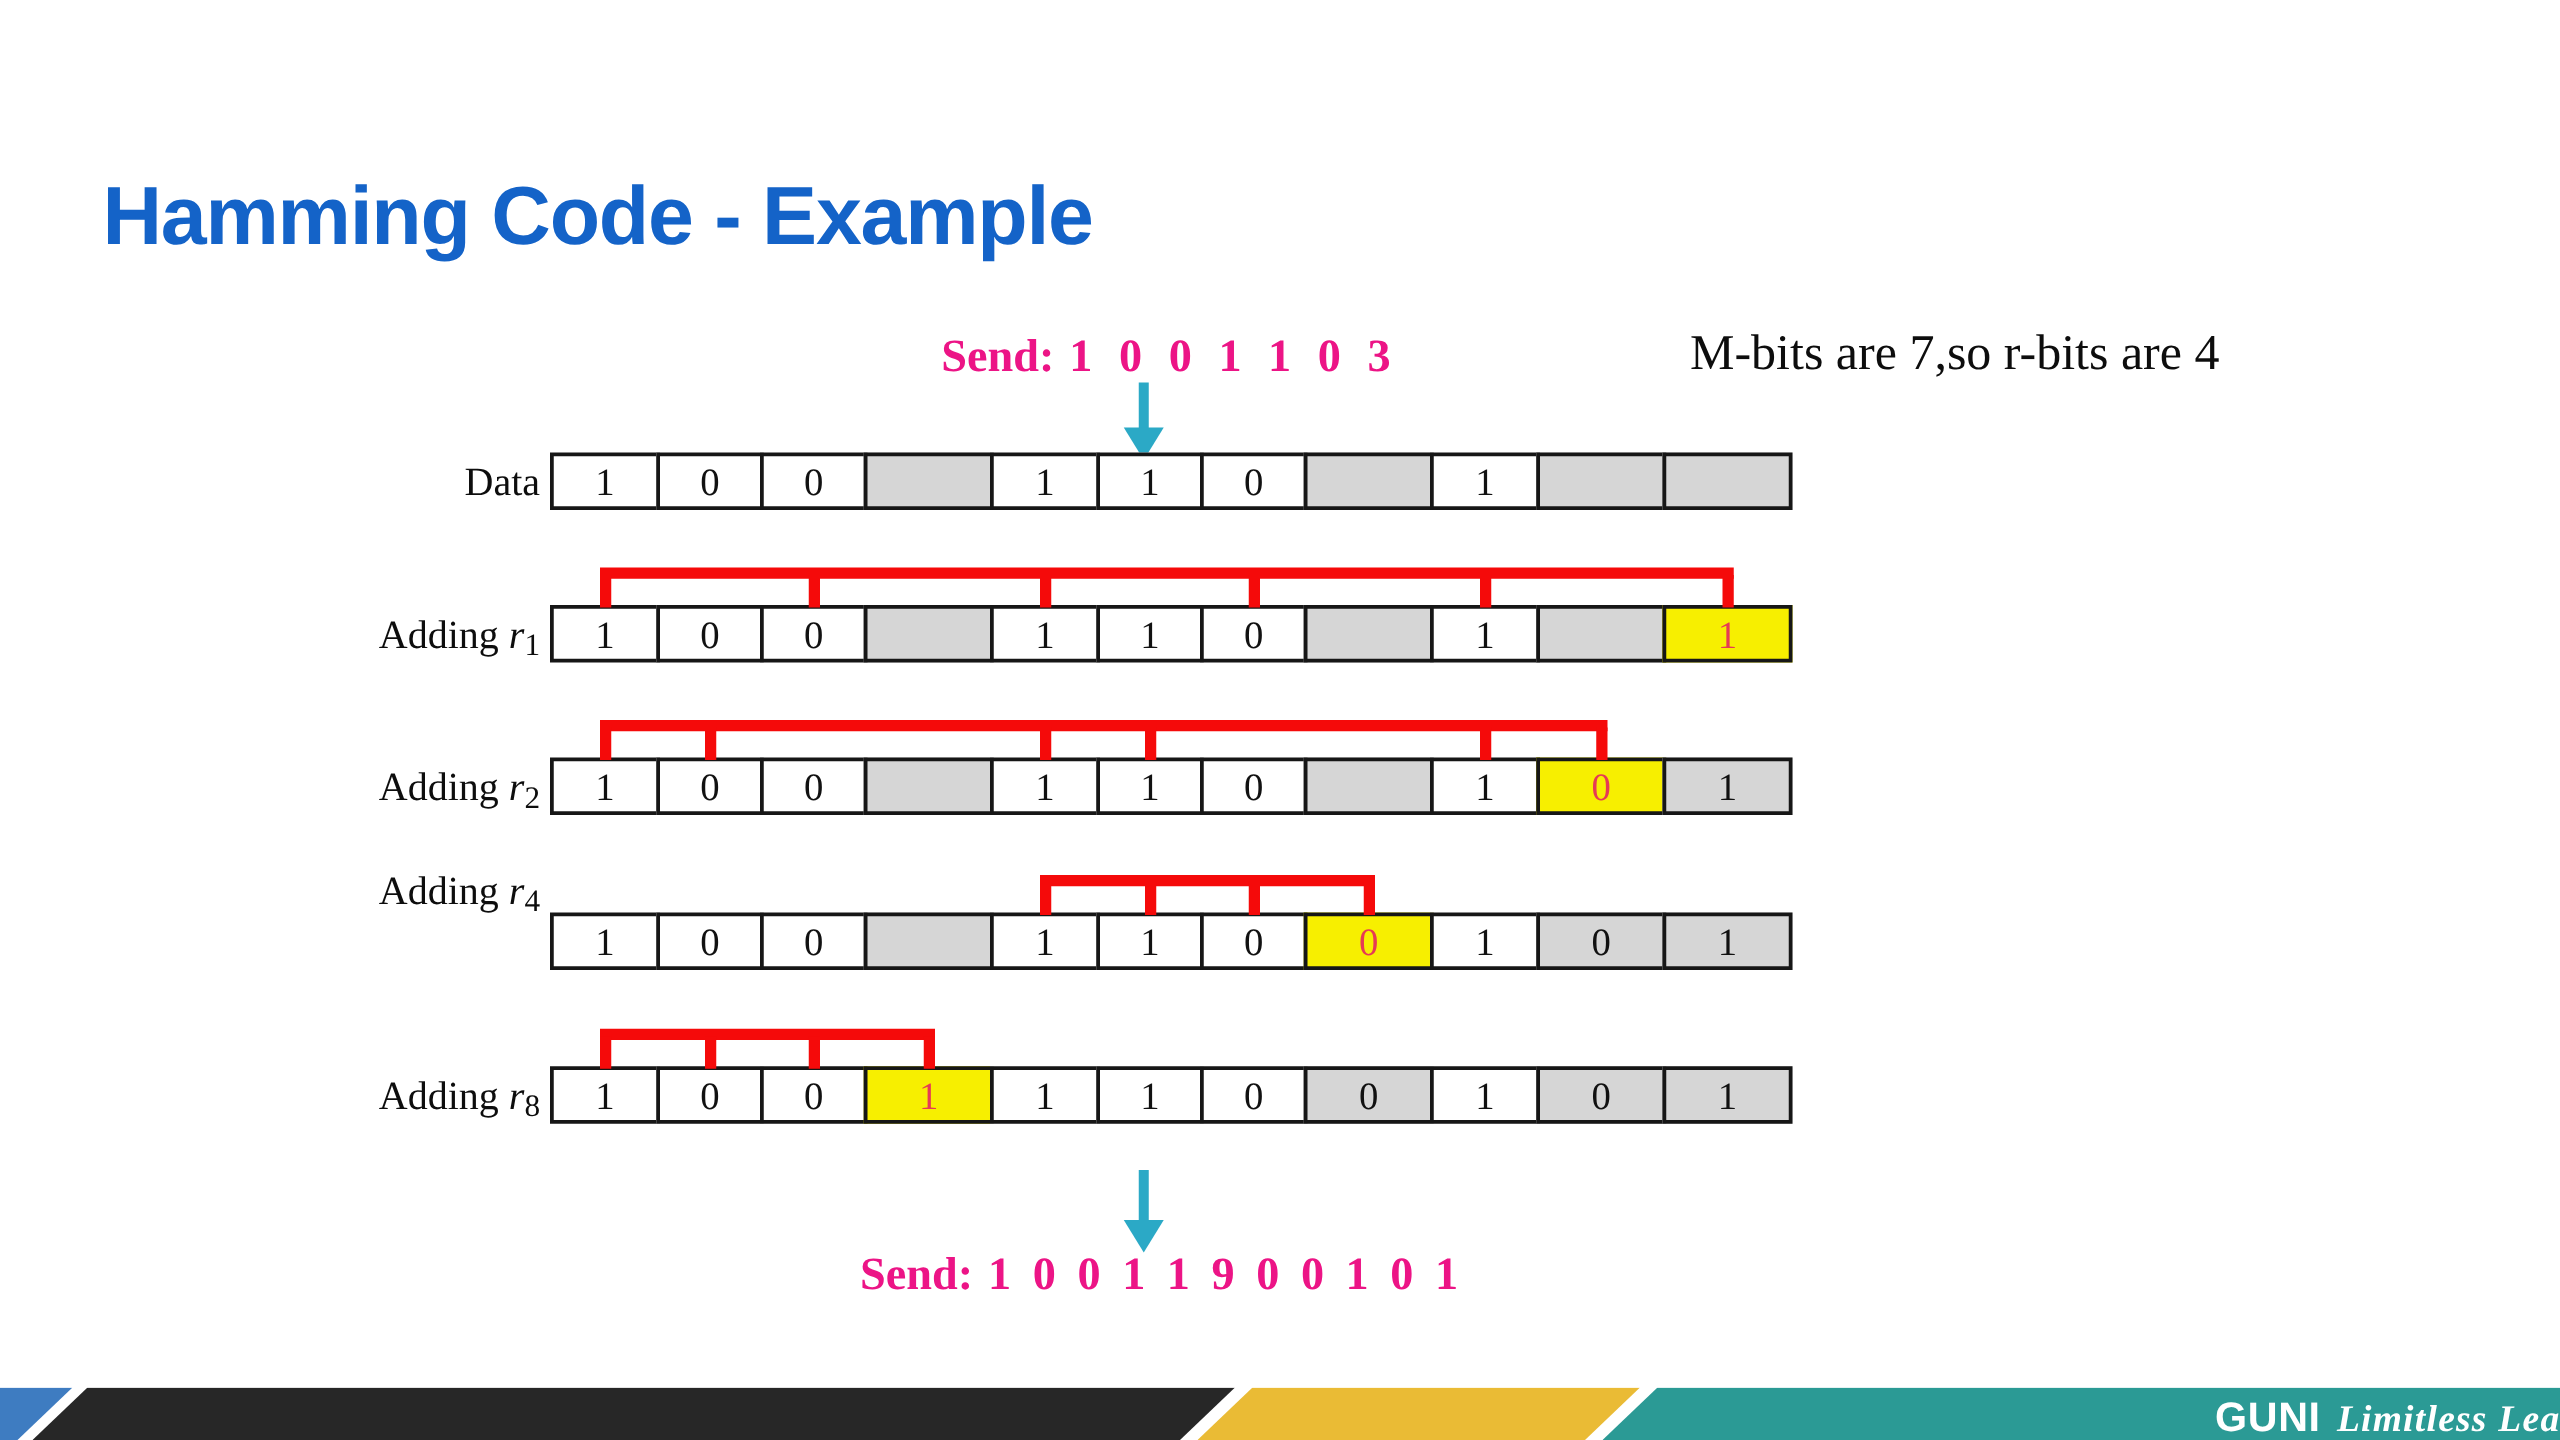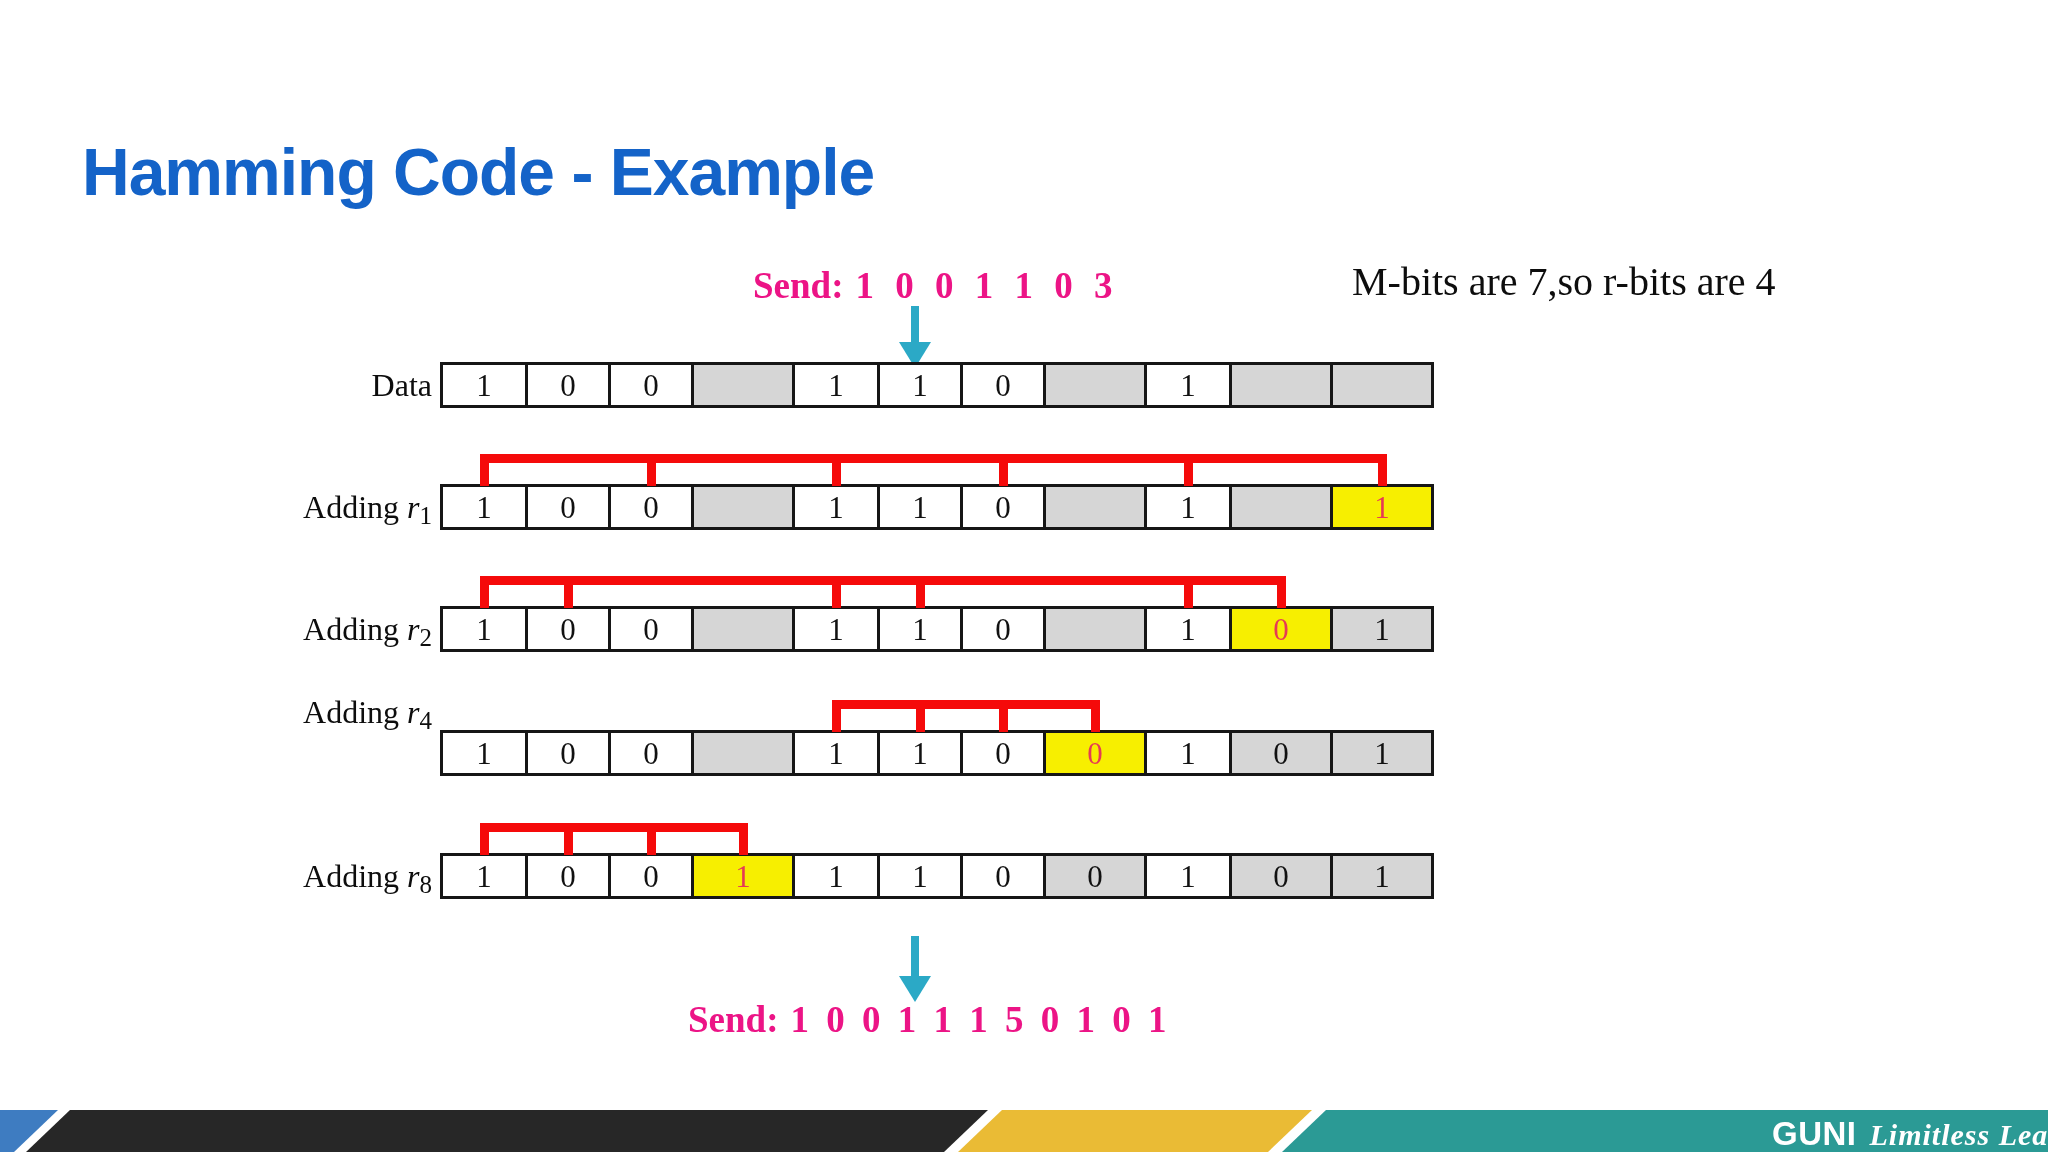--- a/index.html
+++ b/index.html
@@ -151,21 +151,21 @@
         <div class="bracket-tick" style="left: 123.5px;"></div>
         <div class="bracket-tick" style="left: 206.5px;"></div>
         <div class="bracket-tick" style="left: 298.5px;"></div>
       </div>
     </div>
 
   <div class="arrow-stem" style="left:911px;top:936px;height:42px;"></div>
   <div class="arrow-head" style="left:899px;top:976px;"></div>
 
   <div class="annot" style="left:688px;top:998px;">
-    <span>Send:</span><span class="bits" style="letter-spacing:4px;">1 0 0 1 1 1 5 0 1 0 1</span>
+    <span>Send:</span><span class="bits" style="letter-spacing:4px;">1 0 0 1 1 9 0 0 1 0 1</span>
   </div>
 
 
   <div class="footer">
     <div class="shape blue"></div>
     <div class="shape dark"></div>
     <div class="shape gold"></div>
     <div class="shape teal"></div>
   </div>
   <div class="guni">

